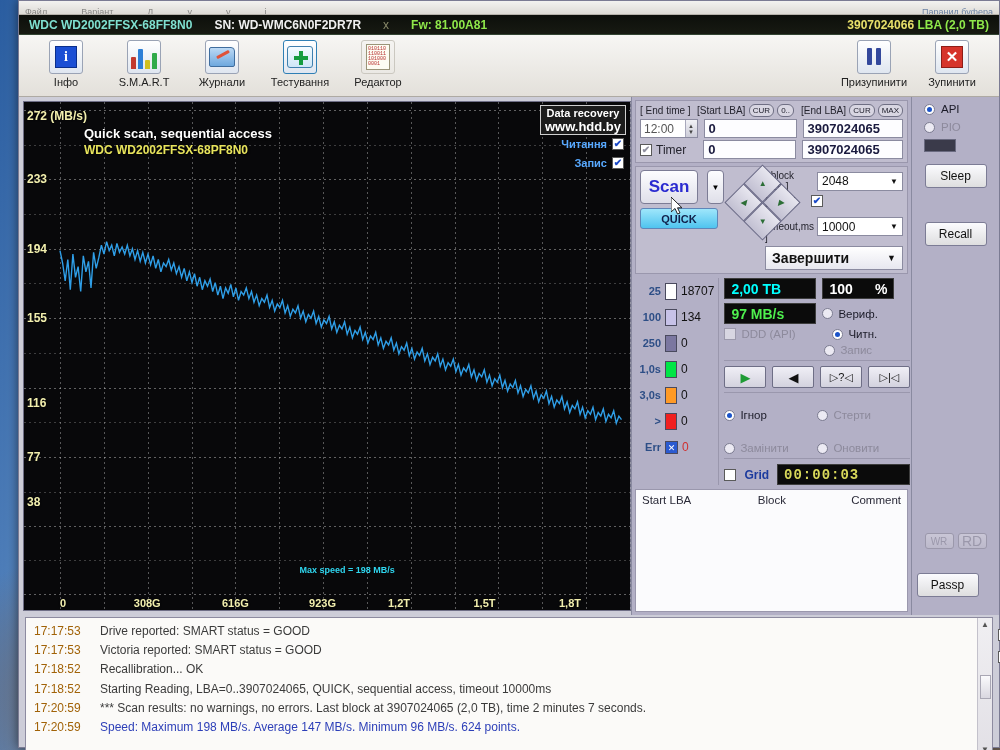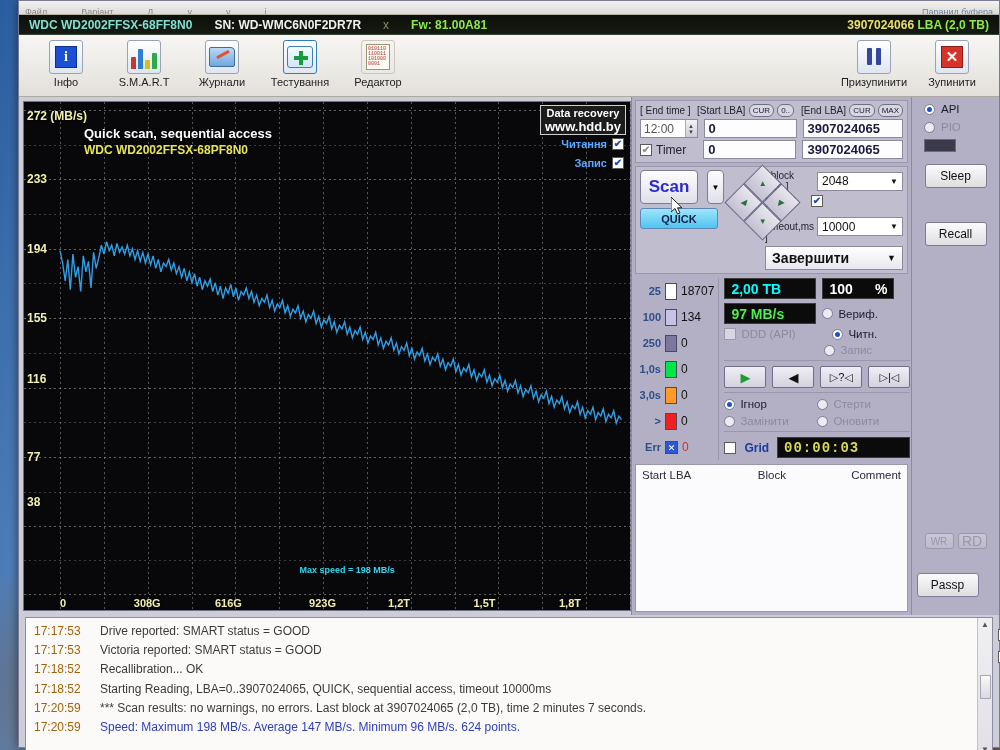--- a/index.html
+++ b/index.html
@@ -308,28 +308,28 @@
             <div class="vline" style="left: 606px;"></div>
           </div>
         <svg id="curve" width="608" height="510" style="position:absolute;left:0;top:0">
             <polyline points="36.0,148.6 38.6,161.0 41.2,178.8 43.8,157.5 46.3,187.7 48.9,152.1 51.5,175.3 54.1,164.6 56.7,189.5 59.3,153.9 61.9,169.9 64.5,159.3 67.0,185.9 69.6,150.4 72.2,166.4 74.8,155.7 77.4,143.2 80.0,152.1 82.6,139.7 85.2,148.6 87.7,143.2 90.3,153.9 92.9,141.5 95.5,150.4 98.1,145.0 100.7,152.1 103.3,143.2 105.9,153.9 108.4,146.8 111.0,157.5 113.6,148.6 116.2,159.3 118.8,150.4 121.4,161.0 124.0,152.1 126.6,162.8 129.1,153.9 131.7,166.4 134.3,157.5 136.9,169.9 139.5,161.0 142.1,164.6 144.7,157.5 147.3,168.1 149.8,161.0 152.4,171.7 155.0,164.6 157.6,175.3 160.2,166.4 162.8,178.8 165.4,169.9 168.0,180.6 170.5,171.7 173.1,184.2 175.7,175.3 178.3,187.7 180.9,178.8 183.5,184.2 186.1,177.0 188.7,189.5 191.2,180.6 193.8,193.1 196.4,184.2 199.0,196.6 201.6,185.9 204.2,191.3 206.8,182.4 209.4,194.8 211.9,185.9 214.5,198.4 217.1,189.5 219.7,193.1 222.3,185.9 224.9,196.6 227.5,189.5 230.0,200.2 232.6,193.1 235.2,203.7 237.8,196.6 240.4,200.2 243.0,193.1 245.6,205.5 248.2,198.4 250.7,209.1 253.3,202.0 255.9,205.5 258.5,198.4 261.1,210.9 263.7,203.7 266.3,214.4 268.9,207.3 271.4,210.9 274.0,203.7 276.6,216.2 279.2,209.1 281.8,219.8 284.4,212.6 287.0,216.2 289.6,209.1 292.1,221.5 294.7,214.4 297.3,225.1 299.9,218.0 302.5,221.5 305.1,214.4 307.7,226.9 310.3,219.8 312.8,230.4 315.4,223.3 318.0,226.9 320.6,219.8 323.2,232.2 325.8,225.1 328.4,235.8 331.0,228.6 333.5,232.2 336.1,225.1 338.7,237.5 341.3,230.4 343.9,241.1 346.5,234.0 349.1,237.5 351.7,230.4 354.2,242.9 356.8,235.8 359.4,246.4 362.0,239.3 364.6,242.9 367.2,235.8 369.8,248.2 372.4,241.1 374.9,251.8 377.5,244.7 380.1,248.2 382.7,241.1 385.3,253.6 387.9,246.4 390.5,257.1 393.1,250.0 395.6,253.6 398.2,246.4 400.8,258.9 403.4,251.8 406.0,262.5 408.6,255.3 411.2,258.9 413.7,251.8 416.3,264.2 418.9,257.1 421.5,267.8 424.1,260.7 426.7,264.2 429.3,257.1 431.9,269.6 434.4,262.5 437.0,273.1 439.6,266.0 442.2,269.6 444.8,262.5 447.4,274.9 450.0,267.8 452.6,278.5 455.1,271.4 457.7,274.9 460.3,267.8 462.9,280.3 465.5,273.1 468.1,283.8 470.7,276.7 473.3,280.3 475.8,273.1 478.4,285.6 481.0,278.5 483.6,289.1 486.2,282.0 488.8,285.6 491.4,278.5 494.0,290.9 496.5,283.8 499.1,294.5 501.7,287.4 504.3,290.9 506.9,283.8 509.5,296.3 512.1,289.1 514.7,299.8 517.2,292.7 519.8,296.3 522.4,289.1 525.0,301.6 527.6,294.5 530.2,305.2 532.8,298.0 535.4,301.6 537.9,294.5 540.5,306.9 543.1,299.8 545.7,310.5 548.3,303.4 550.9,306.9 553.5,299.8 556.1,312.3 558.6,305.2 561.2,315.8 563.8,308.7 566.4,312.3 569.0,305.2 571.6,317.6 574.2,310.5 576.8,314.1 579.3,306.9 581.9,319.4 584.5,312.3 587.1,315.8 589.7,308.7 592.3,321.2 594.9,314.1 597.5,317.6" fill="none" stroke="#2f9fe8" stroke-width="1.4"></polyline>
           </svg>
         <div id="ylabels">
             <div class="ylab" style="top: 14px;">272 (MB/s)</div>
             <div class="ylab" style="top: 77.3971px;">233</div>
             <div class="ylab" style="top: 146.794px;">194</div>
             <div class="ylab" style="top: 216.191px;">155</div>
-            <div class="ylab" style="top: 277px;">116</div>
+            <div class="ylab" style="top: 301px;">116</div>
             <div class="ylab" style="top: 354.985px;">77</div>
             <div class="ylab" style="top: 400px;">38</div>
           </div>
         <div id="xlabels">
             <div class="xlab" style="left: 36px;">0</div>
             <div class="xlab" style="left: 109.78px;">308G</div>
-            <div class="xlab" style="left: 191px;">616G</div>
+            <div class="xlab" style="left: 198px;">616G</div>
             <div class="xlab" style="left: 285.055px;">923G</div>
             <div class="xlab" style="left: 364px;">1,2T</div>
             <div class="xlab" style="left: 449.5px;">1,5T</div>
             <div class="xlab" style="left: 535px;">1,8T</div>
           </div>
         <div class="gtitle">Quick scan, sequential access</div>
         <div class="gsub">WDC WD2002FFSX-68PF8N0</div>
         <div class="maxspeed" id="ann" style="left: 275.4px; top: 462.96px;">Max speed = 198 MB/s</div>
 
         <div class="dr-badge">
@@ -506,21 +506,21 @@
                 <span style="font-size:13px">◀</span>
               </div>
             <div class="navb">
                 <span>▷?◁</span>
               </div>
             <div class="navb">
                 <span>▷|◁</span>
               </div>
           </div>
 
-          <div style="border-top:1px solid #9a97ad;padding-top:5px;display:flex;flex-wrap:wrap;row-gap:5px">
+          <div style="border-top:1px solid #9a97ad;padding-top:16px;display:flex;flex-wrap:wrap;row-gap:21px">
             <div style="width:50%;display:flex;align-items:center;gap:5px">
               <span class="radio on"></span>
               <span class="rlab">Ігнор</span>
             </div>
             <div style="width:50%;display:flex;align-items:center;gap:5px">
               <span class="radio"></span>
               <span class="rlab dim">Стерти</span>
             </div>
             <div style="width:50%;display:flex;align-items:center;gap:5px">
               <span class="radio"></span>

